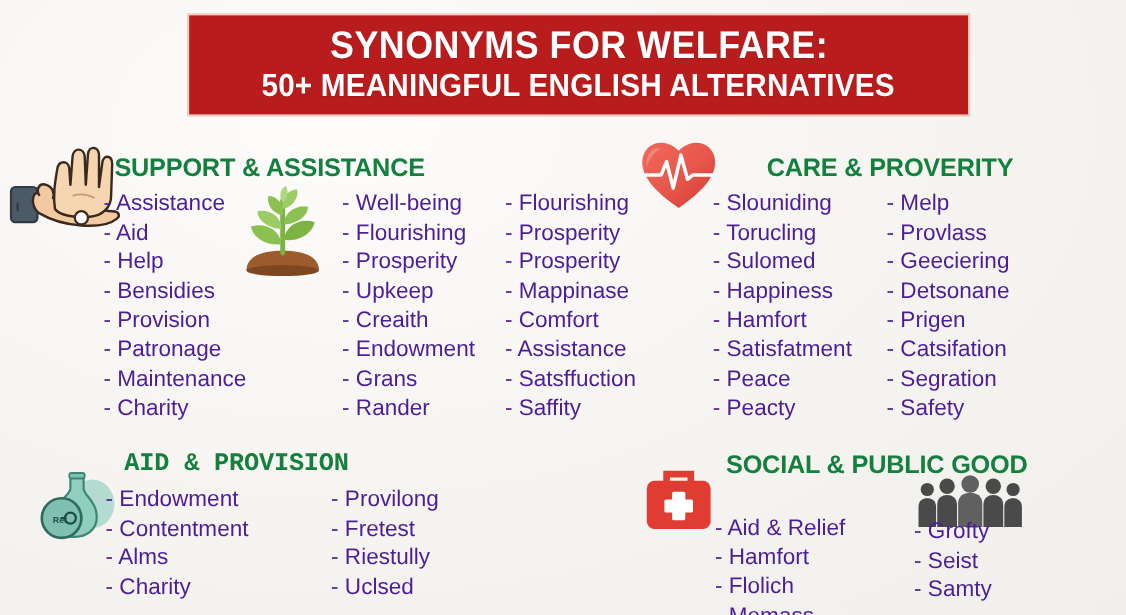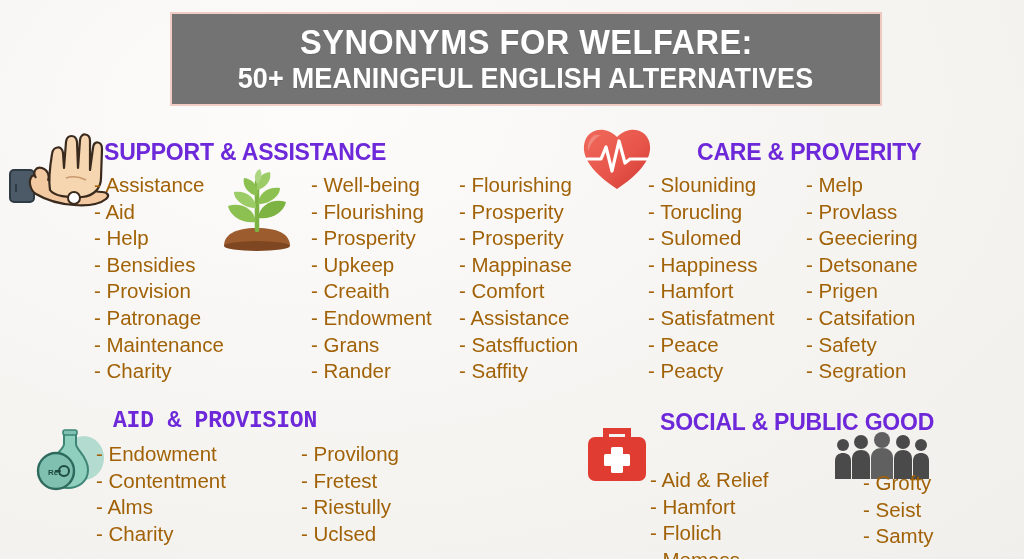--- a/index.html
+++ b/index.html
@@ -26,21 +26,21 @@
     pointer-events: none;
   }
 
   
   .banner {
     position: absolute;
     left: 172px;
     top: 14px;
     width: 708px;
     height: 90px;
-    background: #737373;
+    background: #b91c1c;
     box-shadow: 0 0 0 2px rgba(224,120,100,0.35);
     display: flex;
     flex-direction: column;
     align-items: center;
     justify-content: center;
     text-align: center;
   }
   .banner-line1 {
     color: #ffffff;
     font-size: 35px;
@@ -59,31 +59,31 @@
     margin-top: 4px;
     transform: scaleX(0.93);
     text-shadow: 0 1px 1px rgba(0,0,0,0.12);
   }
 
   
   .sec-head {
     position: absolute;
     font-size: 23px;
     font-weight: bold;
-    color: #6d28d9;
+    color: #15803d;
     letter-spacing: -0.2px;
     white-space: nowrap;
   }
 
   
   .col {
     position: absolute;
     font-size: 20.5px;
     line-height: 26.6px;
-    color: #a16207;
+    color: #4c1d95;
     white-space: nowrap;
   }
   .col .item {
     display: block;
   }
 
   
   .icon-box { position: absolute; }
 
   
@@ -278,22 +278,22 @@
   <span class="item">- Peacty</span>
 </div>
 
 <div class="col" style="left:806px; top:172px;">
   <span class="item">- Melp</span>
   <span class="item">- Provlass</span>
   <span class="item">- Geeciering</span>
   <span class="item">- Detsonane</span>
   <span class="item">- Prigen</span>
   <span class="item">- Catsifation</span>
+  <span class="item">- Segration</span>
   <span class="item">- Safety</span>
-  <span class="item">- Segration</span>
 </div>
 
 <div class="col" style="left:96px; top:441px;">
   <span class="item">- Endowment</span>
   <span class="item">- Contentment</span>
   <span class="item">- Alms</span>
   <span class="item">- Charity</span>
 </div>
 
 <div class="col" style="left:301px; top:441px;">
@@ -303,17 +303,17 @@
   <span class="item">- Uclsed</span>
 </div>
 
 <div class="col" style="left:650px; top:443px;margin-top:24px;">
   <span class="item">- Aid &amp; Relief</span>
   <span class="item">- Hamfort</span>
   <span class="item">- Flolich</span>
   <span class="item">- Memass</span>
 </div>
 
-<div class="col" style="left:831px; top:470px;margin-left:32px;">
+<div class="col" style="left:831px; top:470px;">
   <span class="item">- Grofty</span>
   <span class="item">- Seist</span>
   <span class="item">- Samty</span>
 </div>
 
 </body></html>

